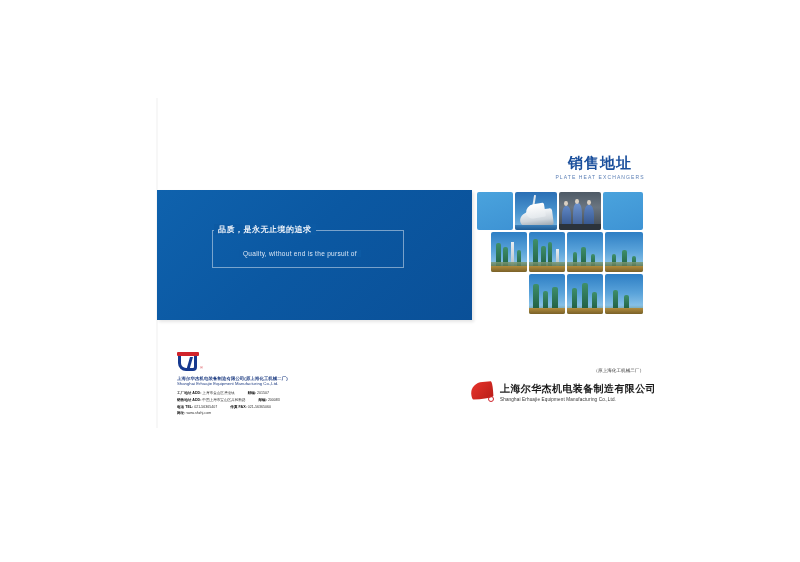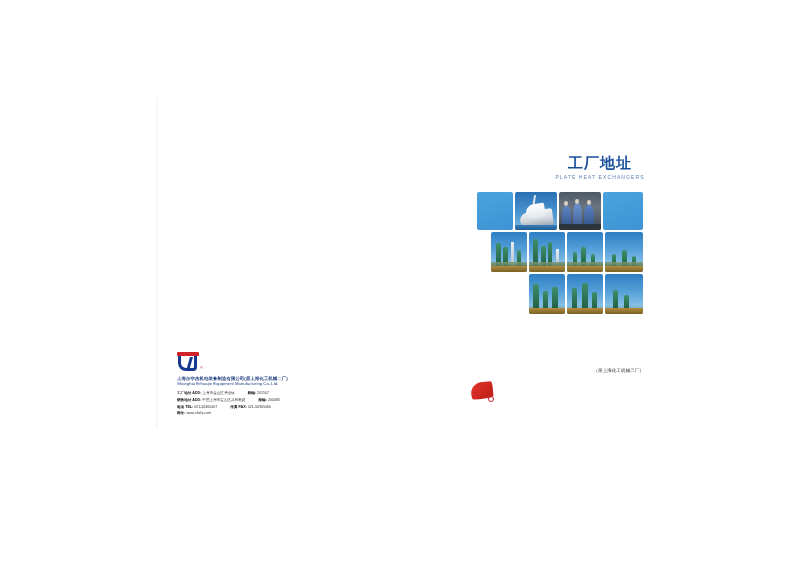--- a/index.html
+++ b/index.html
@@ -158,24 +158,29 @@
   }
 </style>
 </head>
 <body>
 
 <div class="stage">
 
   <div class="spine"></div>
 
   <div class="title-block">
-    <div class="title-cn">工厂地址</div>
+    <div class="title-cn">销售地址</div>
     <div class="title-en">PLATE HEAT EXCHANGERS</div>
   </div>
 
+  <div class="blue-panel">
+    <div class="slogan-frame"></div>
+    <div class="slogan-cn">品质，是永无止境的追求</div>
+    <div class="slogan-en">Quality, without end is the pursuit of</div>
+  </div>
 
   <div class="mosaic">
     <div class="cell placeholder ph-sky" style="left:0px;top:0px;width:36px;height:38px;"></div>
 
     <div class="cell" style="left:38px;top:0px;width:42px;height:38px;">
       <div class="ship">
         <span class="mast"></span>
         <span class="hull"></span>
         <span class="bow"></span>
         <span class="water"></span>
@@ -295,17 +300,21 @@
     </div>
   </div>
 
   <div class="right-brand">
     <div class="sub-paren">（原上海化工机械二厂）</div>
     <div class="rb-row">
       <div class="flame">
         <span class="swoosh"></span>
         <span class="dot"></span>
       </div>
+      <div class="rb-text">
+        <div class="cn">上海尔华杰机电装备制造有限公司</div>
+        <div class="en">Shanghai Erhuajie Equipment Manufacturing Co.,Ltd.</div>
+      </div>
     </div>
   </div>
 
 
 </div>
 
 </body></html>

